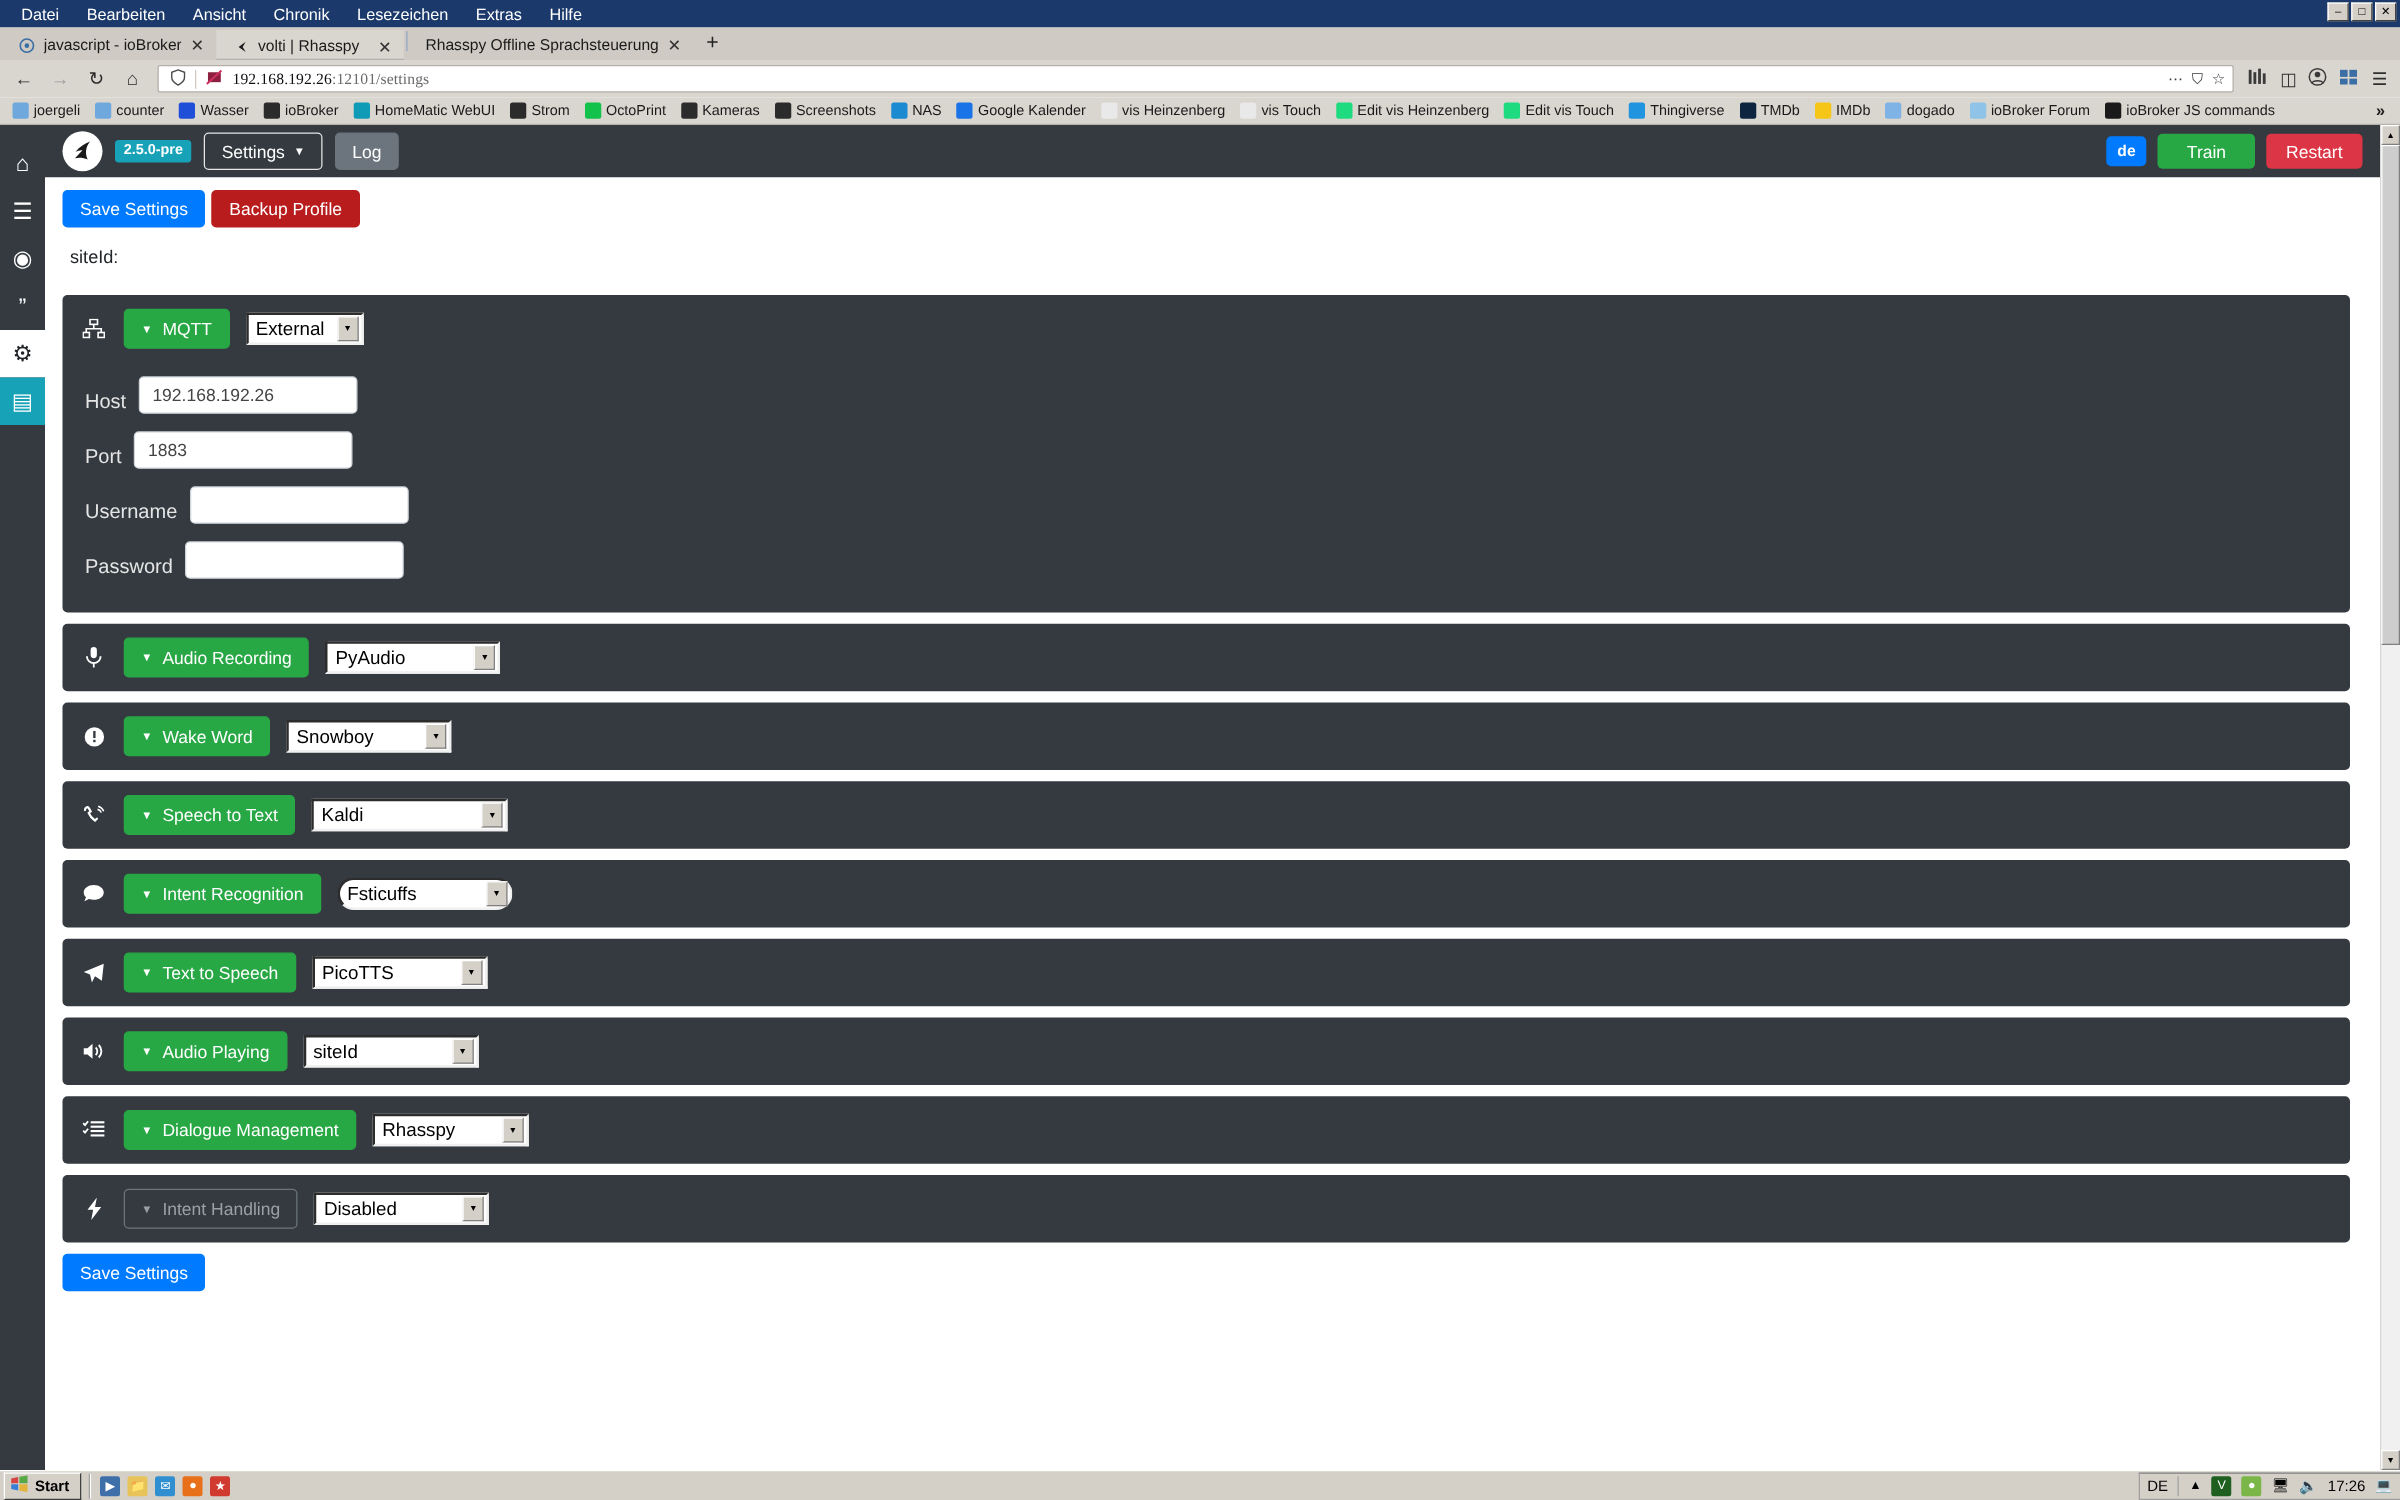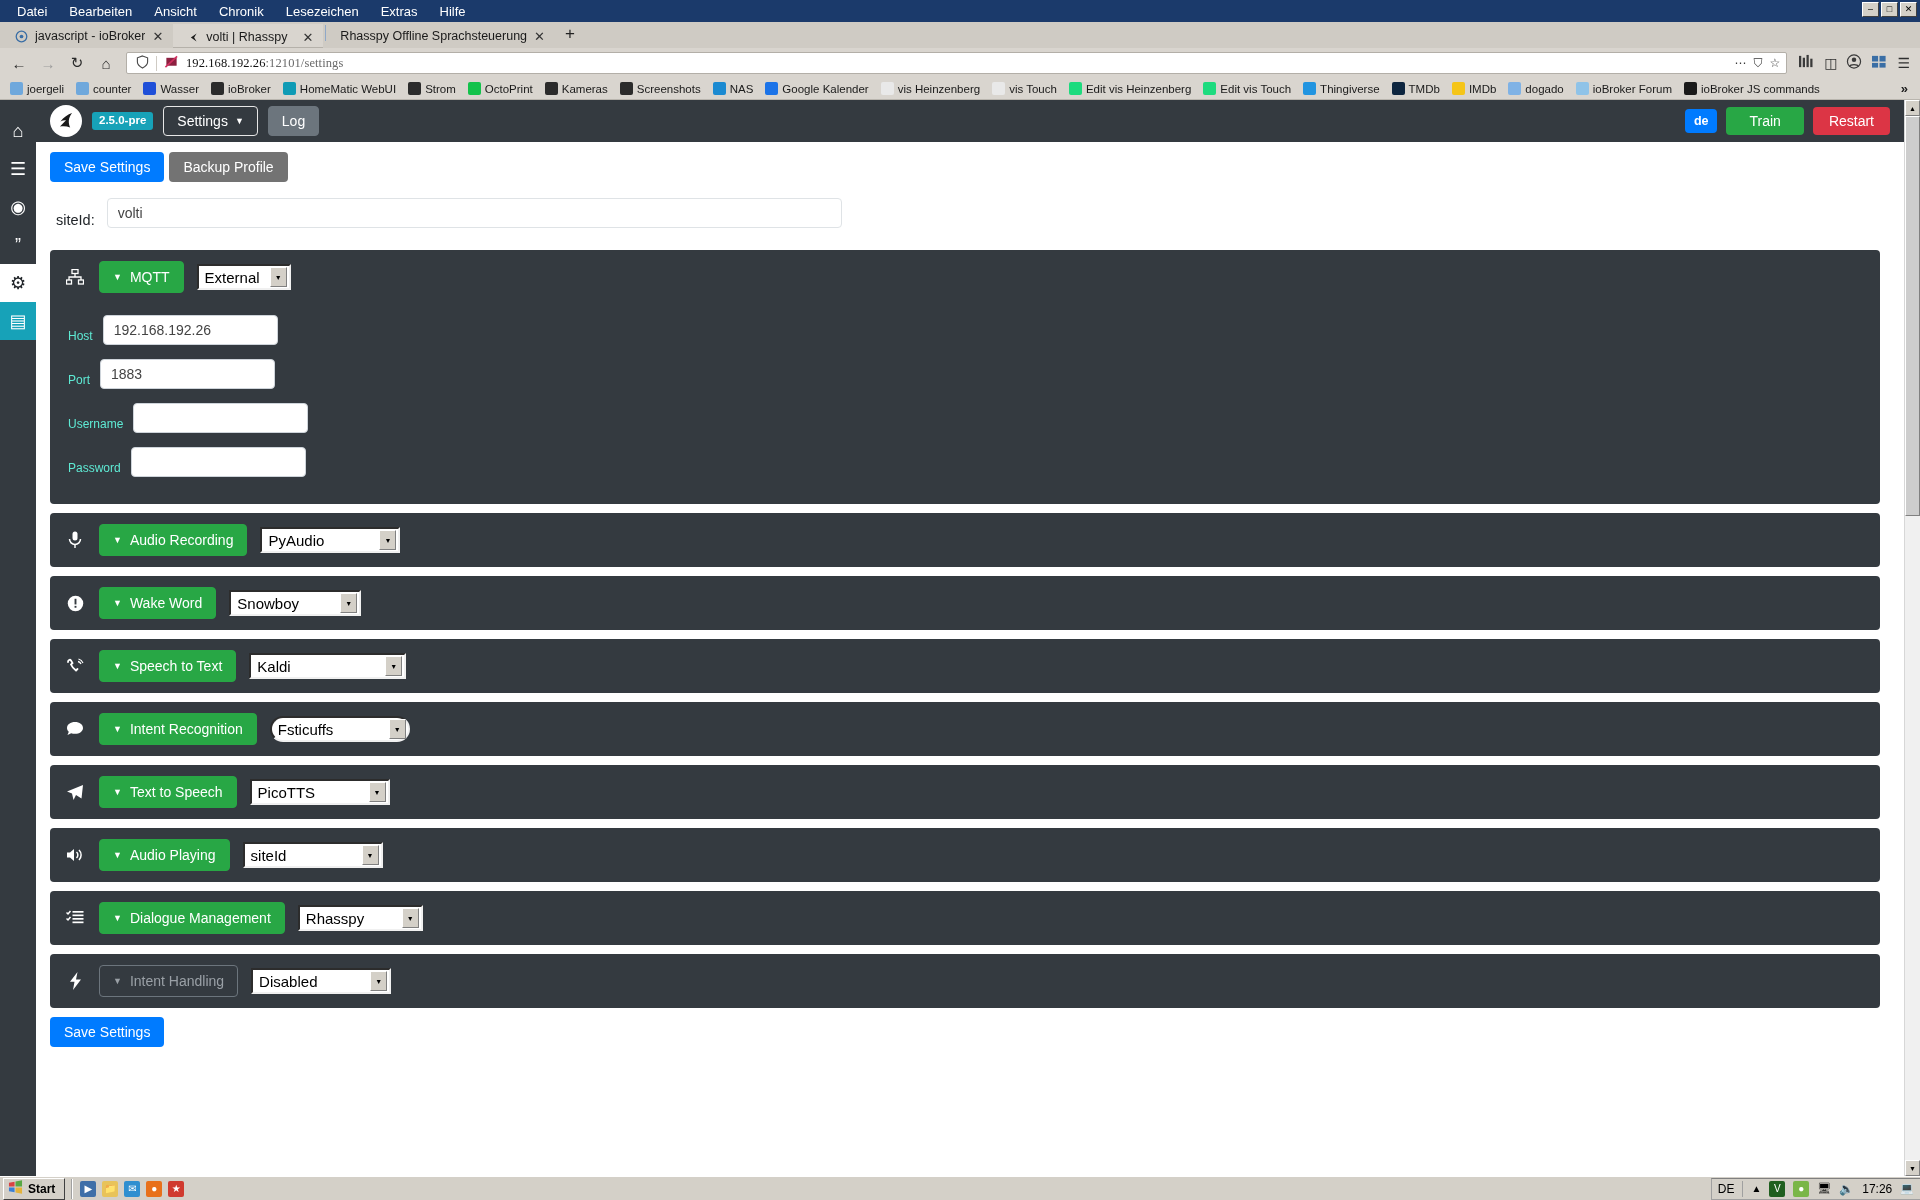--- a/index.html
+++ b/index.html
@@ -120,21 +120,21 @@
   .headright { margin-left:auto; display:flex; align-items:center; gap:9px; }
   .btn-lang { background:#007bff; color:#fff; font-size:12.5px; font-weight:bold; padding:5px 9px; border-radius:4px; }
   .btn-train { background:#28a745; color:#fff; font-size:14px; padding:6px 23px; border-radius:4px; }
   .btn-restart { background:#dc3545; color:#fff; font-size:14px; padding:6px 16px; border-radius:4px; }
 
   .scrollarea { flex:1; overflow:hidden; background:#fff; padding:10px 0 0 0; position:relative; }
   .inner { padding:0 24px 0 14px; }
 
   .btnrow { display:flex; gap:5px; margin-bottom:16px; }
   .btn-save { background:#007bff; color:#fff; font-size:14px; padding:7px 14px; border-radius:4px; }
-  .btn-backup { background:#737373; color:#fff; font-size:14px; padding:7px 14px; border-radius:4px; }
+  .btn-backup { background:#b91c1c; color:#fff; font-size:14px; padding:7px 14px; border-radius:4px; }
 
   .siteidrow { display:flex; align-items:flex-end; gap:12px; margin-bottom:22px; padding-left:6px; }
   .siteidrow label { font-size:14.5px; color:#212529; }
   .txtinput {
     border:1px solid #dfe3e6; border-radius:4px; height:30px;
     font-size:14px; padding:0 10px; color:#444; background:#fff;
     font-family:"Liberation Sans", sans-serif;
   }
 
   
@@ -159,21 +159,21 @@
   .nativesel .selval { padding-right:10px; white-space:nowrap; }
   .nativesel .arrowbox {
     margin-left:auto; width:17px; height:20px; background:#d4d0c8;
     border:1px solid #fff; border-right-color:#808080; border-bottom-color:#808080;
     display:flex; align-items:center; justify-content:center; font-size:7px; color:#000;
     margin-right:2px;
   }
 
   .panel-body { padding:4px 0 20px 0; }
   .formrow { display:flex; align-items:center; gap:10px; padding:7px 0 7px 18px; }
-  .formrow label { color:#5eead4; font-size:12px; min-width:0;margin-top:12px; }
+  .formrow label { color:#e5e5e5; font-size:16px; min-width:0;margin-top:12px; }
   .formrow .txtinput { background:#fff; border:1px solid #ced4da; }
 
   
   .pagescroll {
     width:16px; background:#f0f0f0; border-left:1px solid #d7d7d7;
     flex:none; position:relative;
   }
   .ps-arrow {
     height:16px; background:#d4d0c8; border:1px solid #fff;
     border-right-color:#808080; border-bottom-color:#808080;
@@ -443,21 +443,20 @@
       <div class="scrollarea">
         <div class="inner">
 
           <div class="btnrow">
             <div class="btn-save">Save Settings</div>
             <div class="btn-backup">Backup Profile</div>
           </div>
 
           <div class="siteidrow">
             <label>siteId:</label>
-            <input class="txtinput" style="width: 735px;" value="volti">
           </div>
 
           <div class="panel">
             <div class="panel-head">
               <span class="svcicon">
                 <svg width="18" height="16" viewBox="0 0 18 16">
                     <rect x="6" y="0.5" width="6" height="4" fill="none" stroke="#fff" stroke-width="1.3"></rect>
                     <rect x="0.5" y="11" width="5" height="4" fill="none" stroke="#fff" stroke-width="1.3"></rect>
                     <rect x="12.5" y="11" width="5" height="4" fill="none" stroke="#fff" stroke-width="1.3"></rect>
                     <path d="M9 4.8 V8 M3 11 V8 H15 V11" fill="none" stroke="#fff" stroke-width="1.3"></path>

